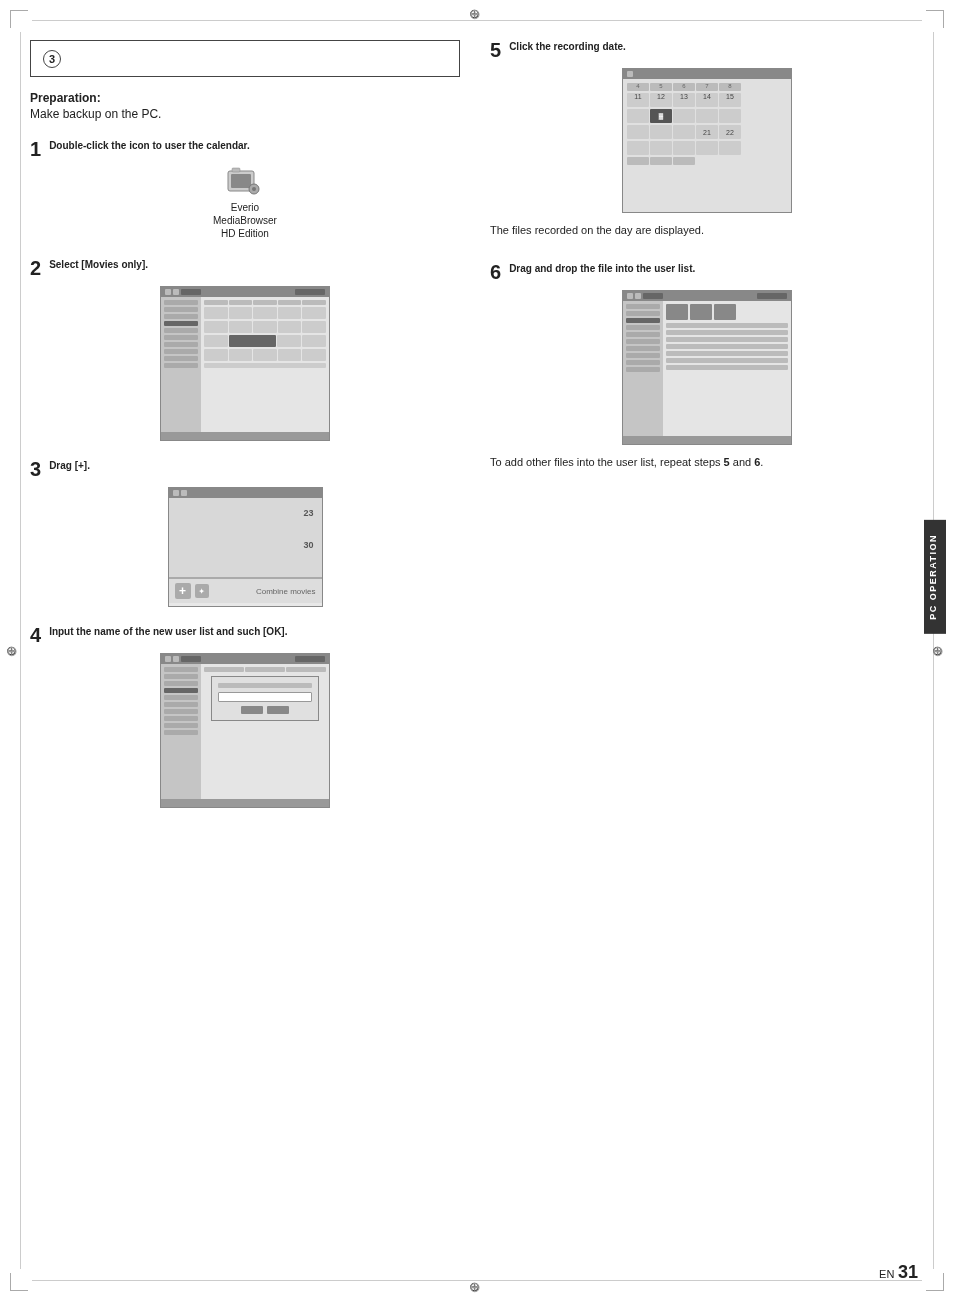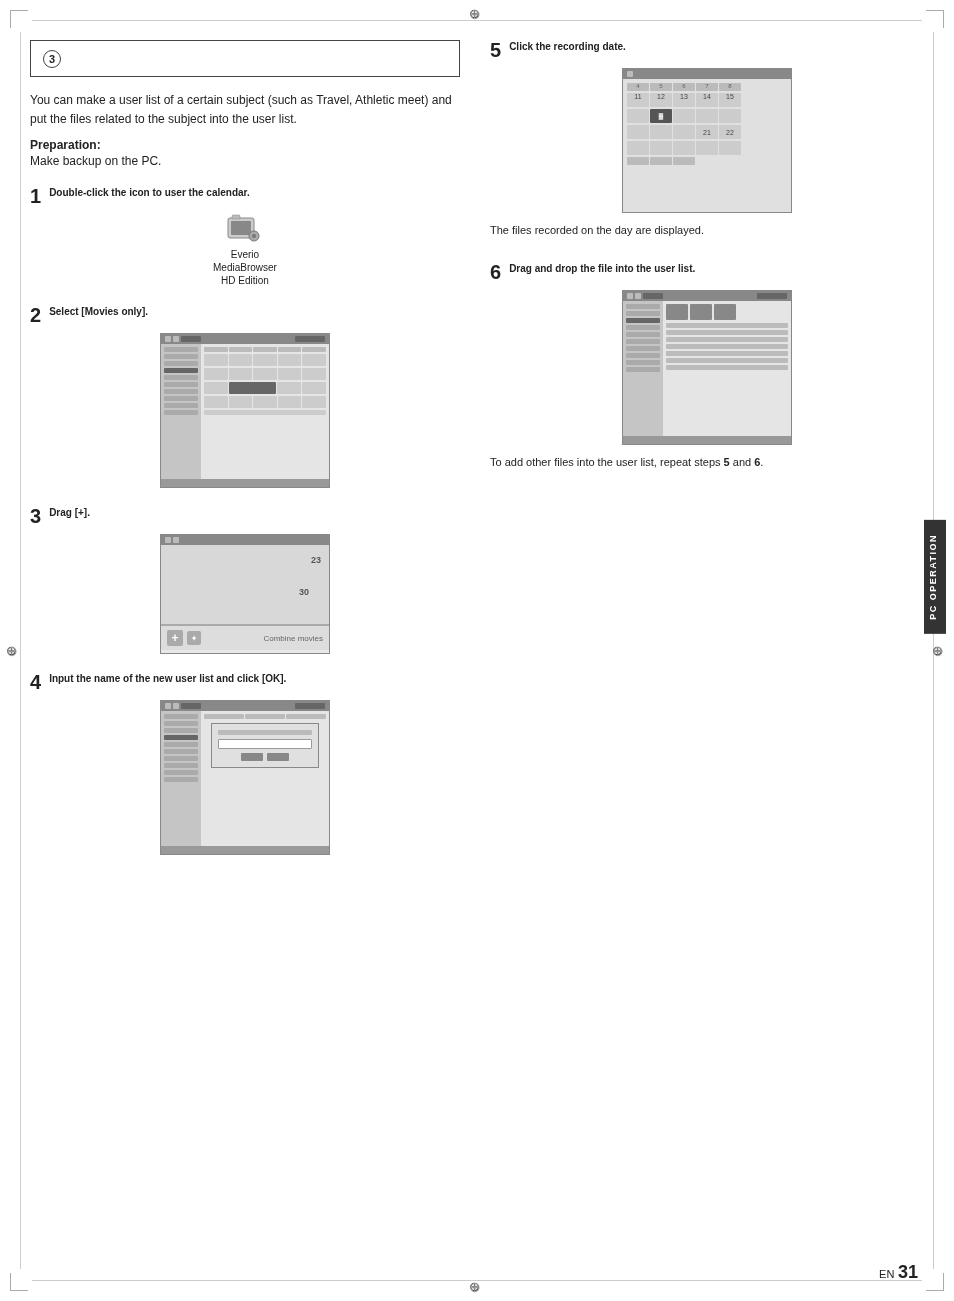--- a/index.html
+++ b/index.html
@@ -165,21 +165,21 @@
 
     
     .ss-movies {
       width: 170px;
       height: 155px;
       background: #d8d8d8;
     }
 
     
     .ss-plus {
-      width: 170px;
+      width: 155px;
       height: 120px;
       background: #e8e8e8;
     }
 
     
     .ss-input {
       width: 170px;
       height: 155px;
       background: #d8d8d8;
     }
@@ -373,21 +373,20 @@
 
 <div class="page-content">
   <div class="columns">
 
     <div class="col-left">
 
       <div class="title-box">
         <div class="circle-num">3</div>
       </div>
 
-      <p class="intro-text">You can make a user list of a certain subject (such as Travel, Athletic meet) and put the files related to the subject into the user list.</p>
 
       <p class="prep-label">Preparation:</p>
       <p class="prep-text">Make backup on the PC.</p>
 
       <div class="step">
         <div class="step-header">
           <span class="step-num">1</span>
           <span class="step-title">Double-click the icon to user the calendar.</span>
         </div>
         <div class="step-img">
@@ -488,38 +487,38 @@
         <div class="step-img">
           <div class="screenshot ss-plus">
             <div style="height:10px; background:#888; display:flex; align-items:center; padding:0 4px; gap:2px;">
               <div style="width:6px;height:6px;background:#bbb;border-radius:1px;"></div>
               <div style="width:6px;height:6px;background:#bbb;border-radius:1px;"></div>
             </div>
             <div style="flex:1; display:flex;">
               <div style="flex:1; background:#d8d8d8; position:relative; min-height:80px;">
 
                 <div style="position:absolute; right:8px; top:10px; font-size:9px; color:#555; font-weight:bold;">23</div>
-                <div style="position:absolute; right:20px; top:42px; font-size:9px; color:#555; font-weight:bold;">30</div>
+                <div style="position:absolute; right:8px; top:42px; font-size:9px; color:#555; font-weight:bold;">30</div>
 
                 <div style="position:absolute; bottom:0; left:0; right:0; height:1px; background:#aaa;"></div>
               </div>
             </div>
             <div class="plus-area">
               <div class="plus-btn">+</div>
               <div style="width:14px;height:14px;background:#aaa;border-radius:2px;display:flex;align-items:center;justify-content:center;font-size:8px;color:#fff;">✦</div>
               <div class="combine-label">Combine movies</div>
             </div>
           </div>
         </div>
       </div>
 
       <div class="step">
         <div class="step-header">
           <span class="step-num">4</span>
-          <span class="step-title">Input the name of the new user list and click [OK].</span>
+          <span class="step-title">Input the name of the new user list and such [OK].</span>
         </div>
         <div class="step-img">
           <div class="screenshot ss-input">
             <div class="ss-inner">
               <div class="ss-topbar">
                 <div class="ss-dot"></div>
                 <div class="ss-dot"></div>
                 <div class="ss-dot" style="background:#666; width:20px;"></div>
                 <div style="flex:1;"></div>
                 <div class="ss-dot" style="background:#666; width:30px;"></div>

